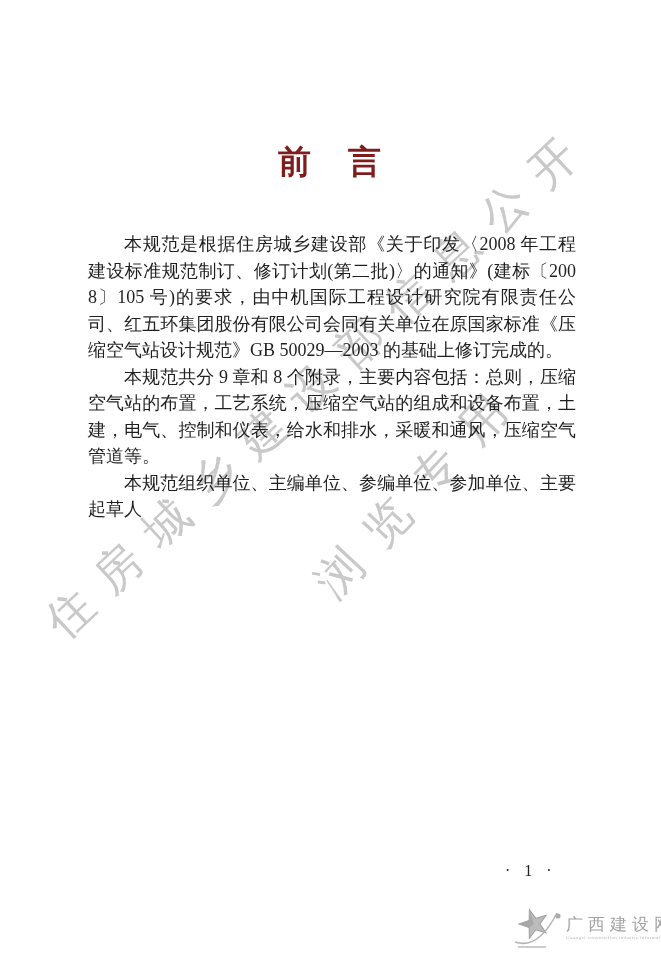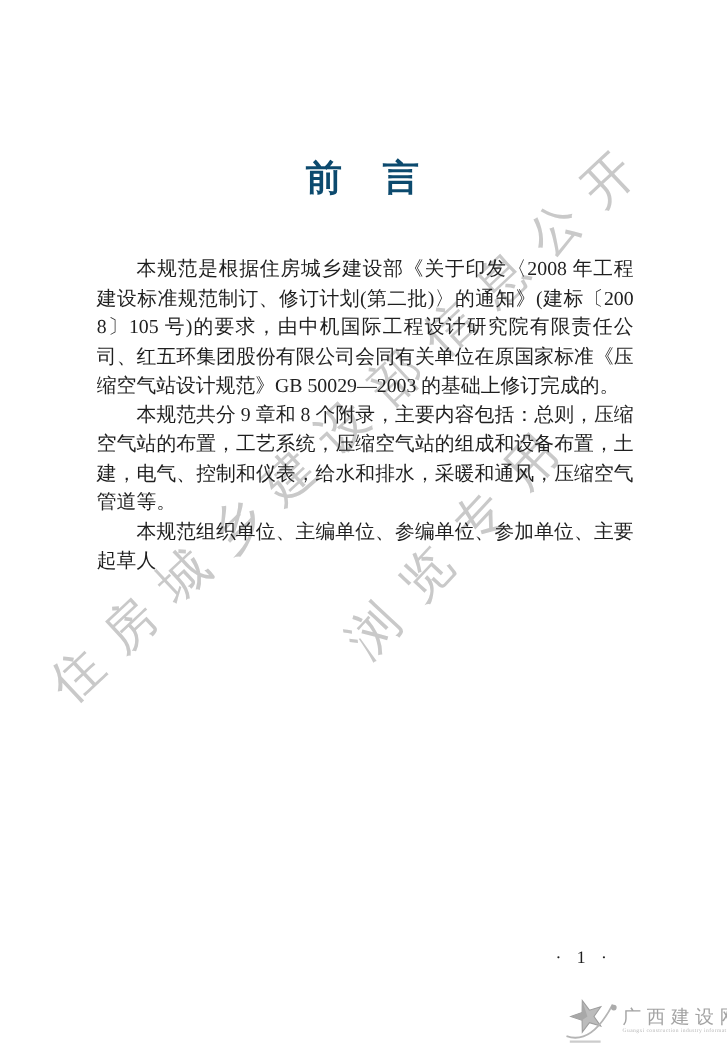--- a/index.html
+++ b/index.html
@@ -33,21 +33,21 @@
     font-size: 46px; letter-spacing: 24px;
     transform: translate(-50%, -50%) rotate(-47deg);
   }
   .title {
     position: absolute;
     top: 140px; left: 0; width: 100%;
     text-align: center;
     font-family: "Liberation Sans", "DejaVu Sans", sans-serif;
     font-weight: bold;
     font-size: 33px;
-    color: #0c4a6e;
+    color: #7f1d1d;
     letter-spacing: 2px;
     z-index: 2;
   }
   .content {
     position: absolute;
     left: 88px; top: 231px; width: 488px;
     z-index: 2;
     color: #1f1f1f;
   }
   .content p {

